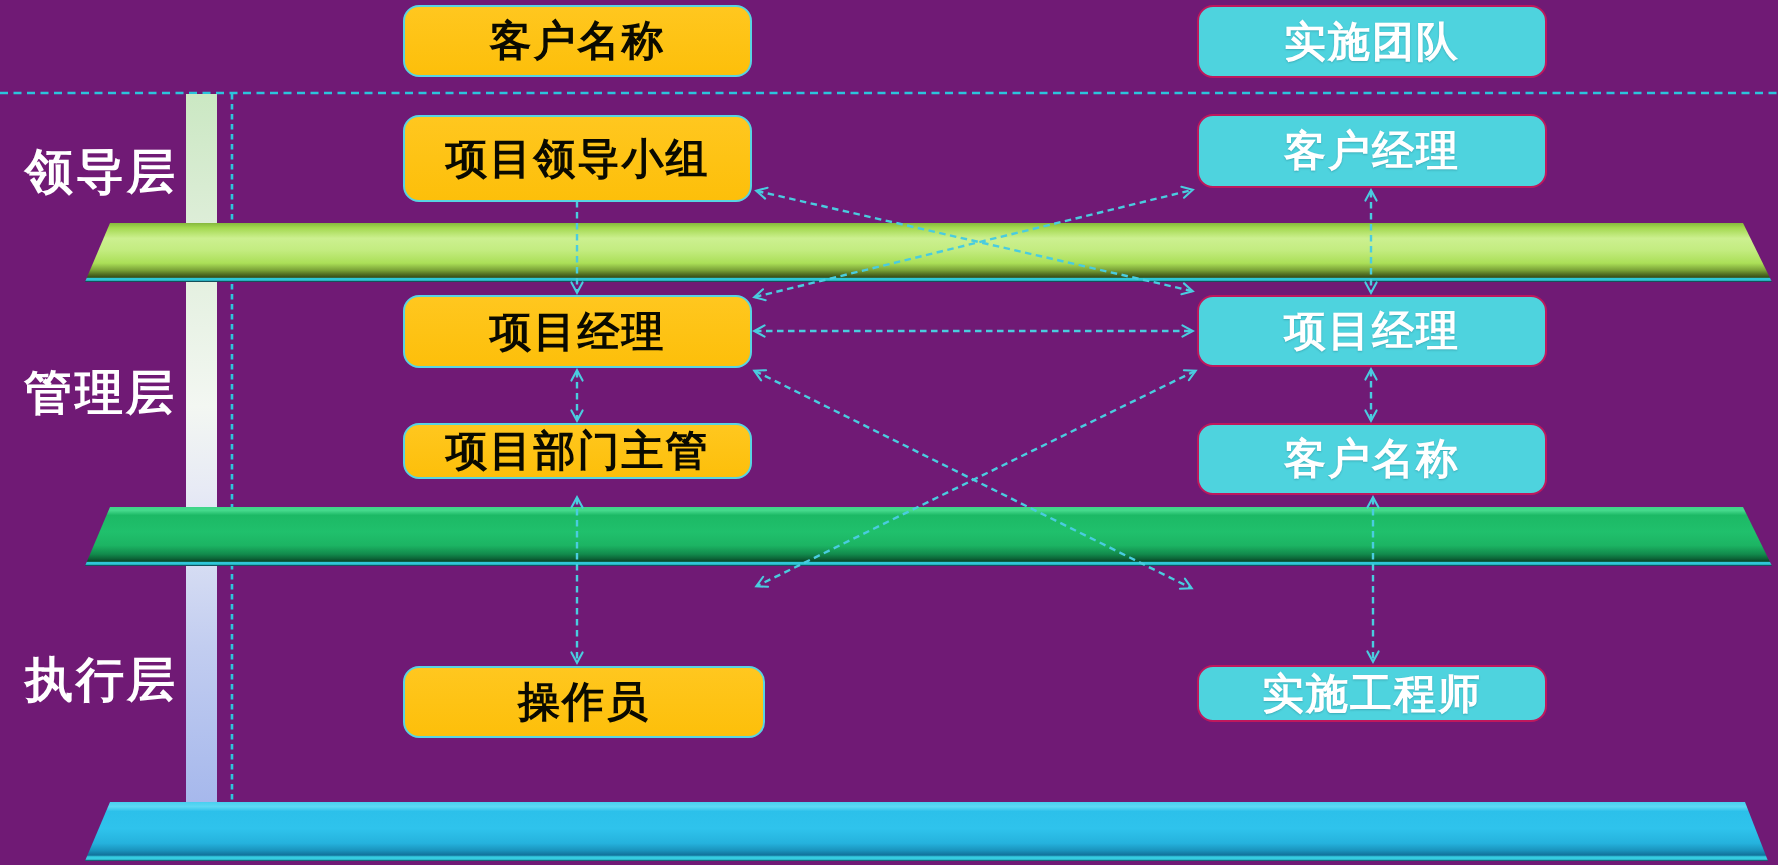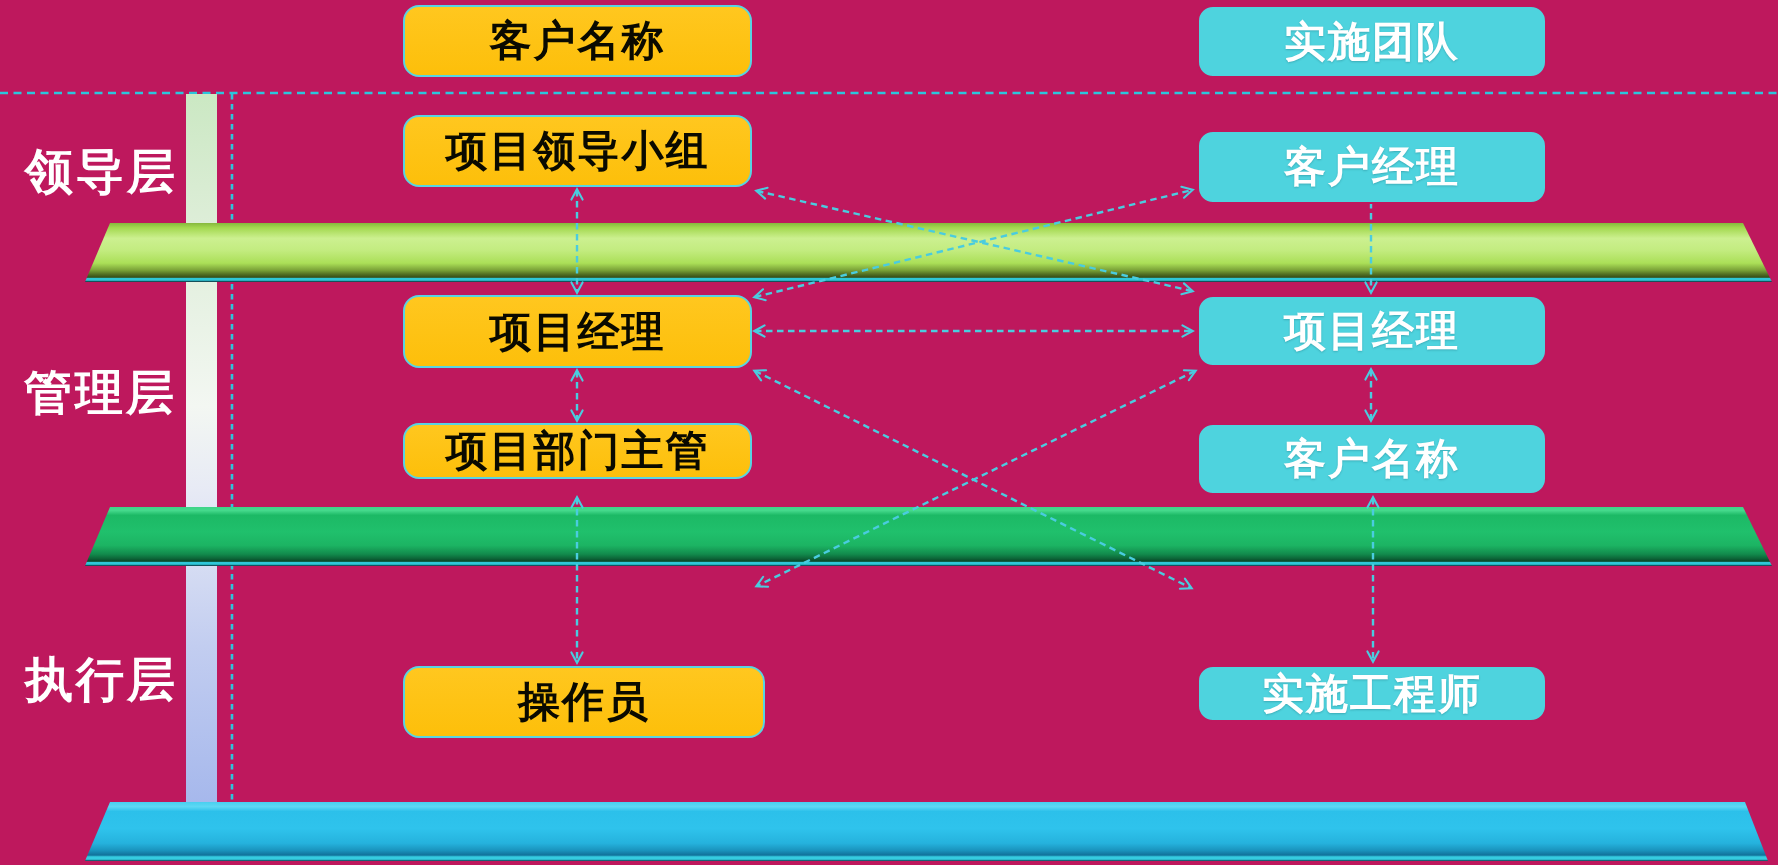--- a/index.html
+++ b/index.html
@@ -1,19 +1,19 @@
 <!DOCTYPE html>
 <html><head>
 <meta charset="utf-8">
 <style>
   html,body{margin:0;padding:0;background:#000;}
   #canvas{
     position:relative;
     width:1778px;height:865px;
-    background:#be185d;
+    background:#701a75;
     overflow:hidden;
     font-family:"Liberation Sans","DejaVu Sans",sans-serif;
   }
   svg.layer{position:absolute;left:0;top:0;width:1778px;height:865px;pointer-events:none;}
   .vbar{
     position:absolute;
     background:linear-gradient(180deg,#cbe8c3 0%,#dfeeda 20%,#f3f7f2 44%,#e7eaf5 56%,#c2cdf0 78%,#a6b8ec 100%);
   }
   .bar{position:absolute;}
   .bar.yellowgreen{
@@ -93,24 +93,24 @@
       </g>
   </svg>
 
   <div id="nodes-host">
       <div class="node orange" style="left: 403px; top: 5px; width: 349px; height: 72px;">
         <span>客户名称</span>
       </div>
       <div class="node cyan" style="left: 1197px; top: 5px; width: 350px; height: 73px;">
         <span>实施团队</span>
       </div>
-      <div class="node orange" style="left: 403px; top: 115px; width: 349px; height: 72px;">
+      <div class="node orange" style="left: 403px; top: 115px; width: 349px; height: 87px;">
         <span>项目领导小组</span>
       </div>
-      <div class="node cyan" style="left: 1197px; top: 130px; width: 350px; height: 74px;">
+      <div class="node cyan" style="left: 1197px; top: 114px; width: 350px; height: 74px;">
         <span>客户经理</span>
       </div>
       <div class="node orange" style="left: 403px; top: 295px; width: 349px; height: 73px;">
         <span>项目经理</span>
       </div>
       <div class="node cyan" style="left: 1197px; top: 295px; width: 350px; height: 72px;">
         <span>项目经理</span>
       </div>
       <div class="node orange" style="left: 403px; top: 423px; width: 349px; height: 56px; align-items: center;">
         <span>项目部门主管</span>

